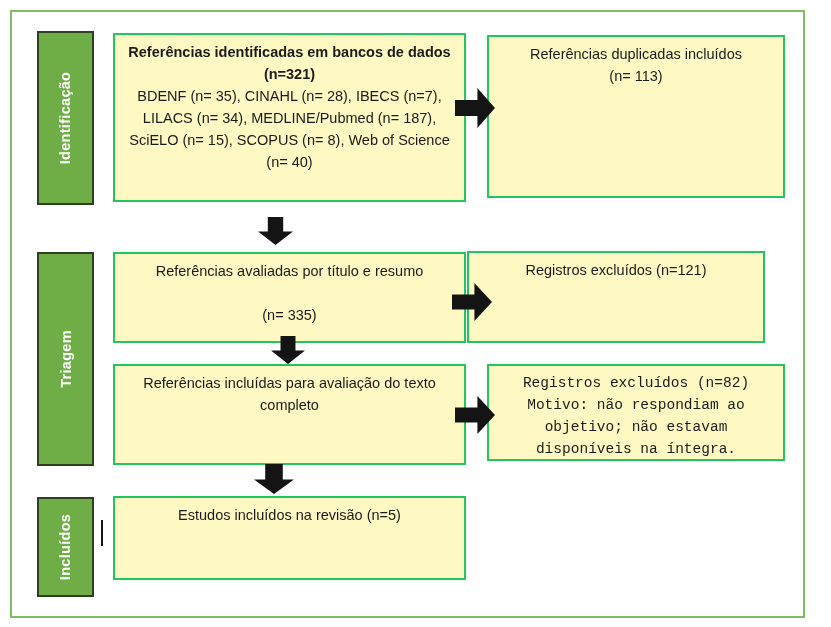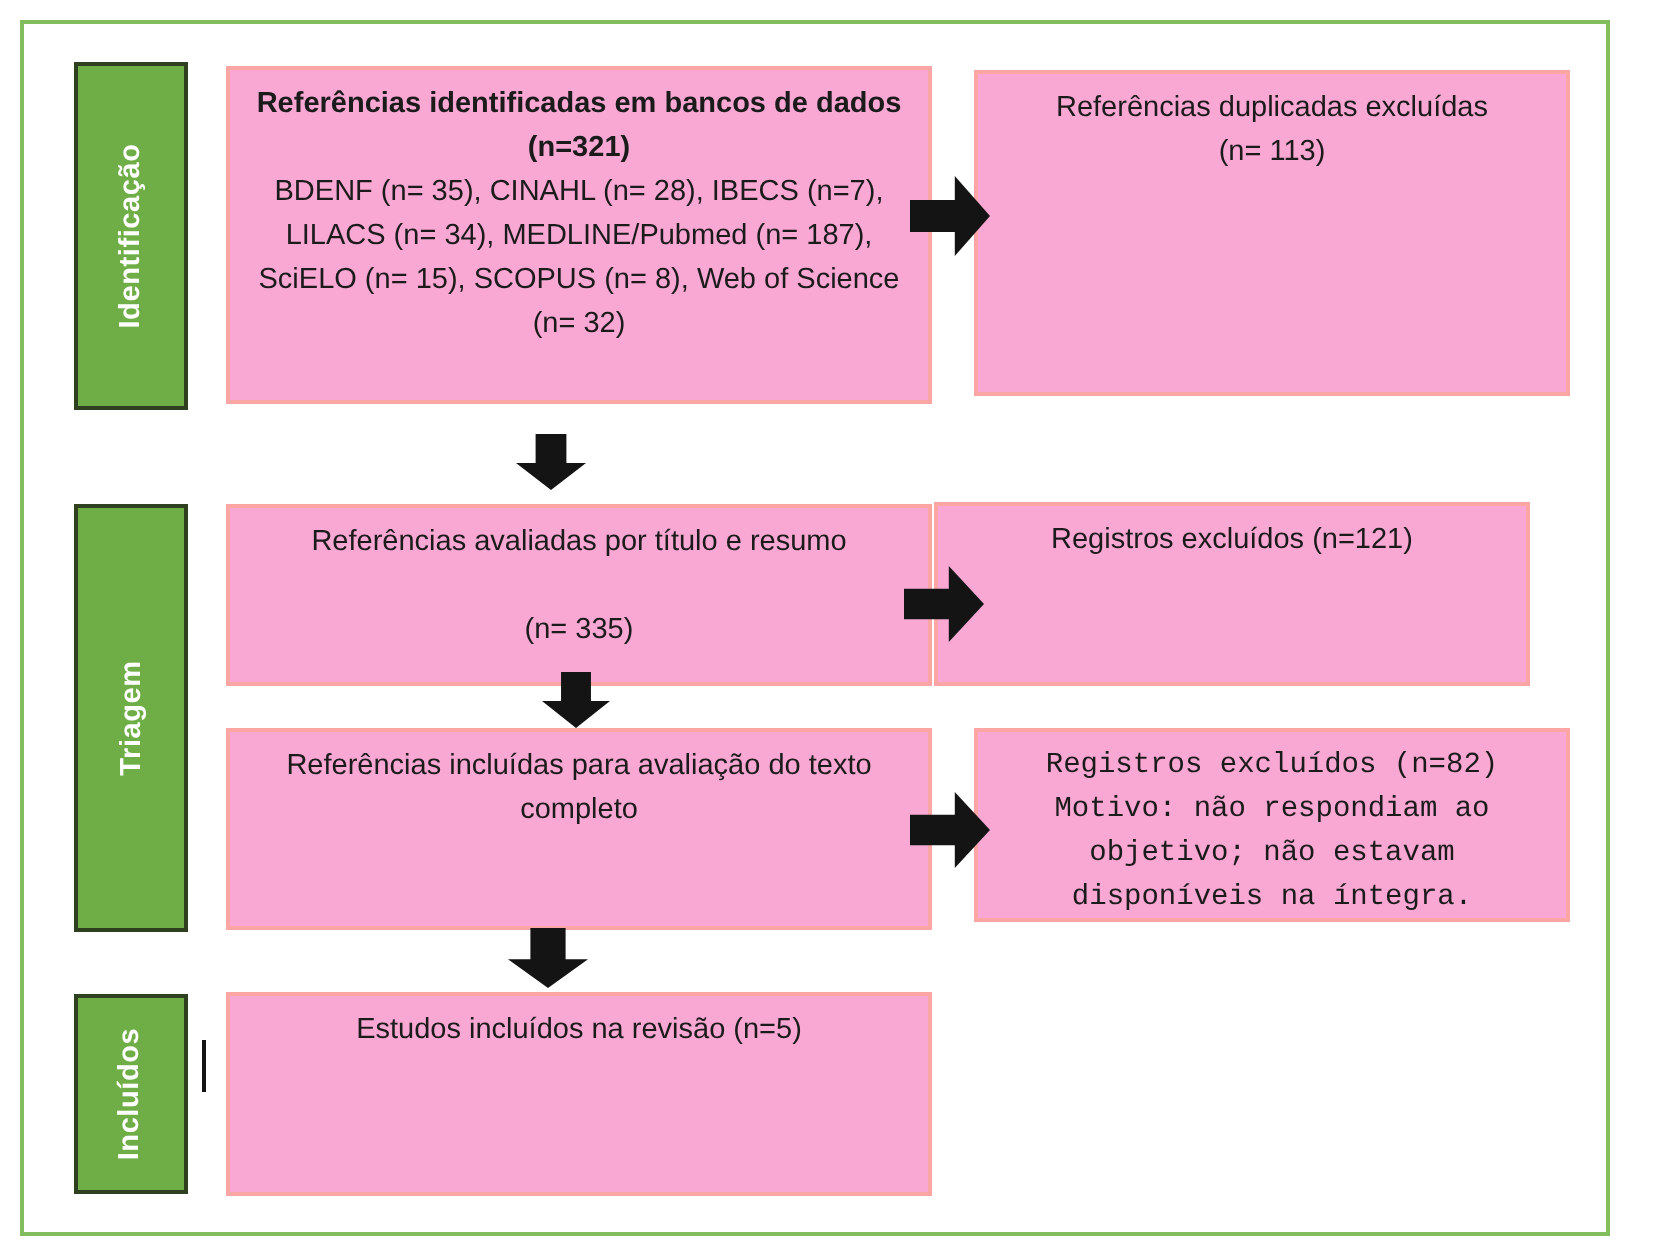--- a/index.html
+++ b/index.html
@@ -40,22 +40,22 @@
     transform: rotate(-90deg);
     white-space: nowrap;
     color: #ffffff;
     font-weight: bold;
     font-size: 14.5px;
     letter-spacing: 0.3px;
   }
   .fbox {
     position: absolute;
     box-sizing: border-box;
-    background: #f9a8d4;
-    border: 2px solid #fca5a5;
+    background: #fef9c3;
+    border: 2px solid #22c55e;
     text-align: center;
     font-size: 14.5px;
     line-height: 22px;
     padding: 6px 4px;
     z-index: 1;
   }
   .fbox .title { font-weight: bold; }
   .fbox .gap { margin-top: 22px; }
   .arrow {
     position: absolute;
@@ -88,38 +88,38 @@
   </div>
   <div class="stage" style="top:252px; height:214px;">
     <span>Triagem</span>
   </div>
   <div class="stage" style="top:497px; height:100px;">
     <span>Incluídos</span>
   </div>
 
   <div class="fbox" style="left:113px; top:33px; width:353px; height:169px;">
     <div class="title">Referências identificadas em bancos de dados (n=321)</div>
-    <div>BDENF (n= 35), CINAHL (n= 28), IBECS (n=7), LILACS (n= 34), MEDLINE/Pubmed (n= 187), SciELO (n= 15), SCOPUS (n= 8), Web of Science (n= 32)</div>
+    <div>BDENF (n= 35), CINAHL (n= 28), IBECS (n=7), LILACS (n= 34), MEDLINE/Pubmed (n= 187), SciELO (n= 15), SCOPUS (n= 8), Web of Science (n= 40)</div>
   </div>
 
   <div class="fbox" style="left:113px; top:252px; width:353px; height:91px;">
     <div>Referências avaliadas por título e resumo</div>
     <div class="gap">(n= 335)</div>
   </div>
 
   <div class="fbox" style="left:113px; top:364px; width:353px; height:101px;">
     <div>Referências incluídas para avaliação do texto completo</div>
   </div>
 
-  <div class="fbox" style="left:113px; top:496px; width:353px; height:102px;">
+  <div class="fbox" style="left:113px; top:496px; width:353px; height:84px;">
     <div>Estudos incluídos na revisão (n=5)</div>
   </div>
 
   <div class="fbox" style="left:487px; top:35px; width:298px; height:163px;">
-    <div>Referências duplicadas excluídas</div>
+    <div>Referências duplicadas incluídos</div>
     <div>(n= 113)</div>
   </div>
 
   <div class="fbox" style="left:467px; top:251px; width:298px; height:92px;">
     <div>Registros excluídos (n=121)</div>
   </div>
 
   <div class="fbox" style="left:487px; top:364px; width:298px; height:97px;font-family:Liberation Mono, monospace;">
     <div>Registros excluídos (n=82)</div>
     <div>Motivo: não respondiam ao objetivo; não estavam disponíveis na íntegra.</div>

